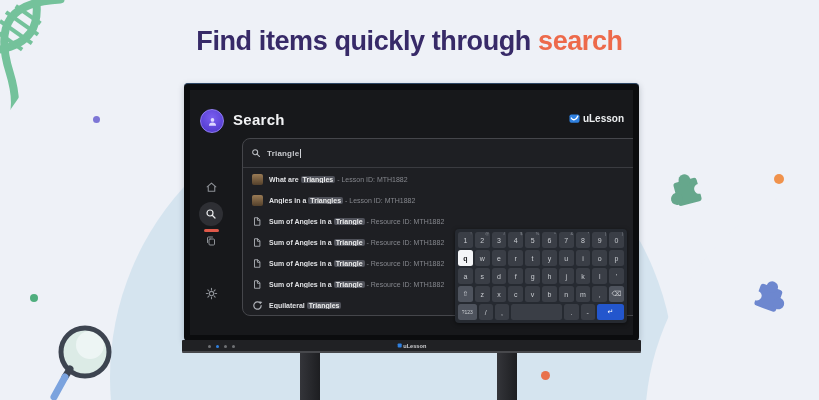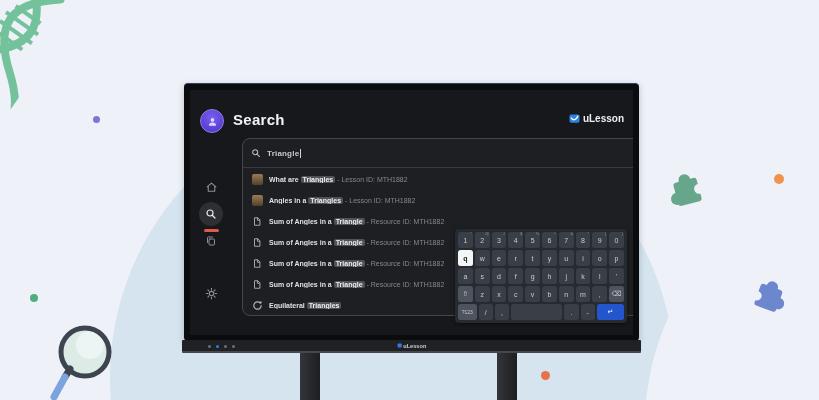--- a/index.html
+++ b/index.html
@@ -146,20 +146,21 @@
       <circle cx="34" cy="26" r="6"></circle>
     </g>
     <circle cx="10" cy="26" r="5" fill="#eef1f7"></circle>
   </svg>
 
   <span class="dot dot-purple"></span>
   <span class="dot dot-green"></span>
   <span class="dot dot-orange1"></span>
   <span class="dot dot-orange2"></span>
 
+  <h1 class="headline"><span>Find items quickly through </span><span class="hl-orange">search</span></h1>
 
   <div class="tv">
     <div class="tv-frame">
       <div class="screen">
 
         <div class="avatar">
           <svg width="13" height="13" viewBox="0 0 24 24">
             <circle cx="12" cy="9" r="3.4" fill="#ddd7ff"></circle>
             <path d="M5.5,20 a6.5,6 0 0 1 13,0" fill="#ddd7ff"></path>
           </svg>

